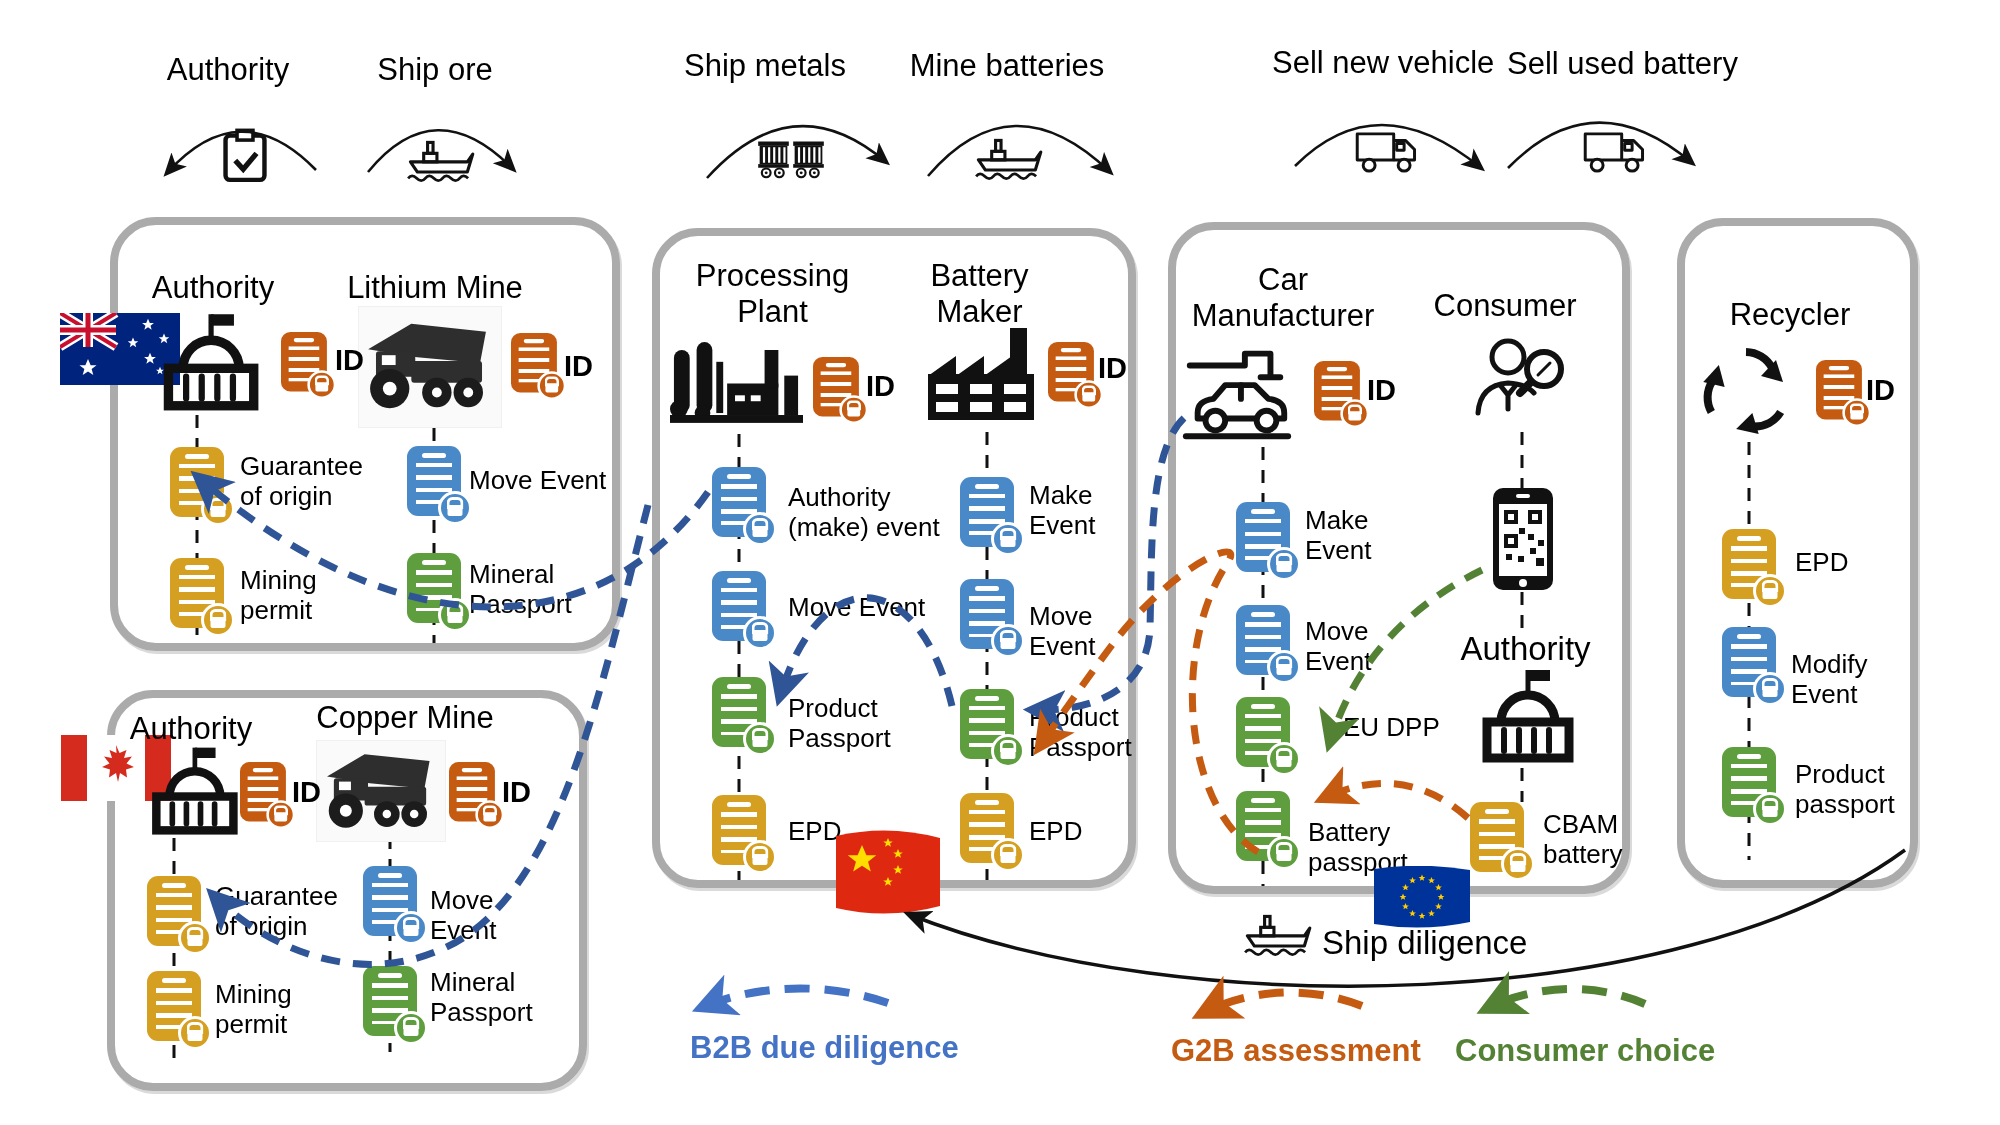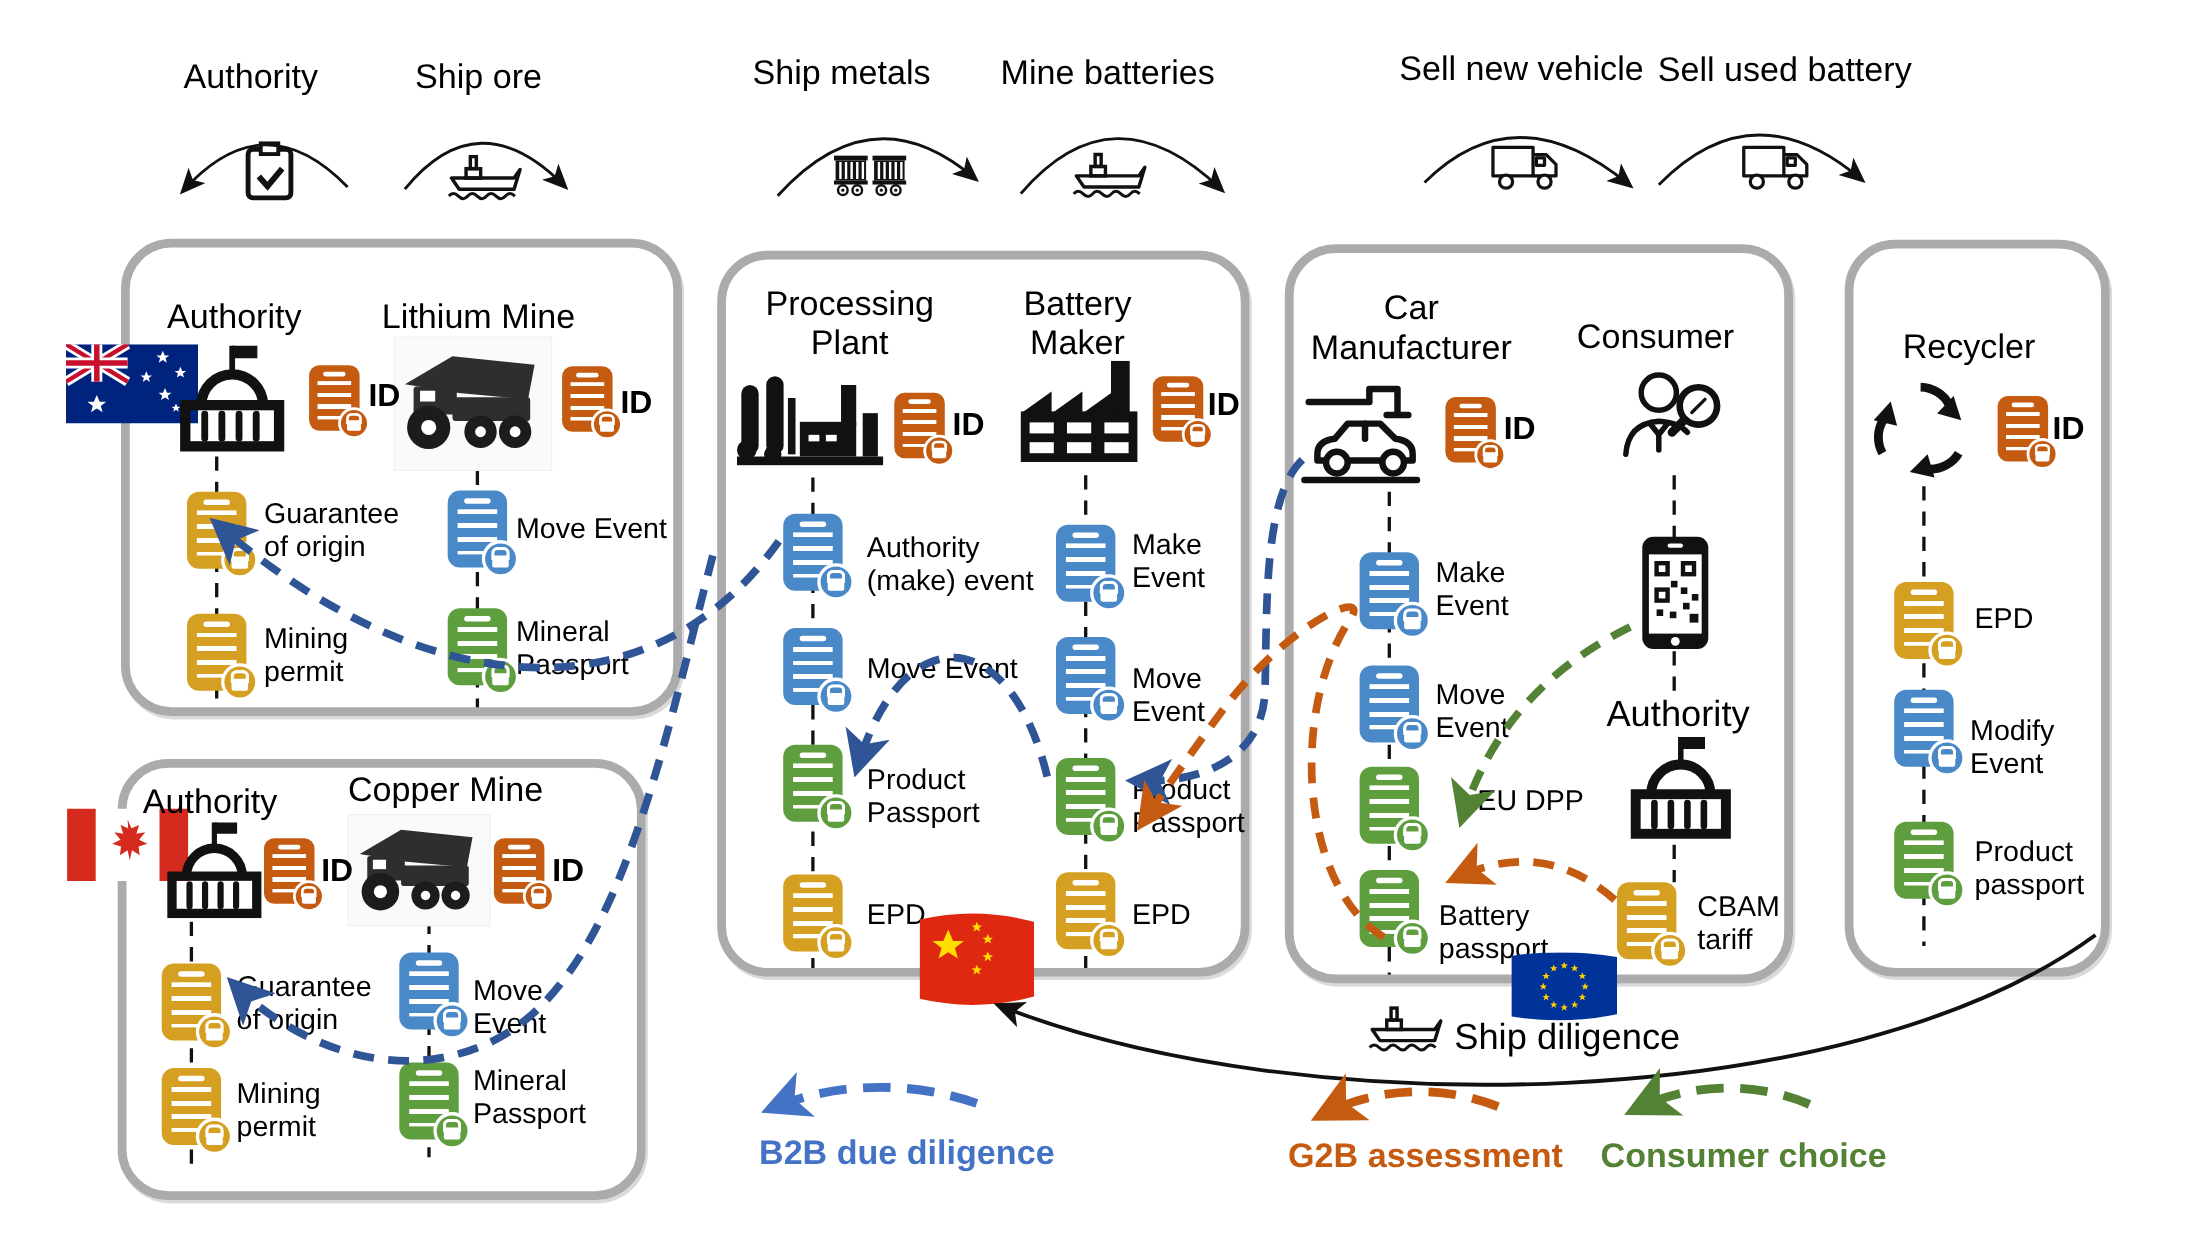--- a/index.html
+++ b/index.html
@@ -425,21 +425,21 @@
     <span class="lk"></span>
   </div>
 <div class="lbl nowrap" style="left:1343px;top:713px">EU DPP</div>
 <div class="doc c-green" style="left:1236px;top:791px">
     <span class="lk"></span>
   </div>
 <div class="lbl" style="left:1308px;top:818px;width:125px">Battery passport</div>
 <div class="doc c-yellow" style="left:1470px;top:802px">
     <span class="lk"></span>
   </div>
-<div class="lbl" style="left:1543px;top:810px;width:100px">CBAM tariff</div>
+<div class="lbl" style="left:1543px;top:810px;width:100px">CBAM battery</div>
 
 <div class="ttl" style="left:1705px;top:297px;width:170px">Recycler</div>
 <svg class="icon" style="left:1688px;top:340px" width="116" height="100" viewBox="0 0 110 100">
   <defs>
       <g id="rseg">
     <path d="M55,12 a30,30 0 0 1 26,16" fill="none" stroke="#111" stroke-width="8"></path>
     <polygon points="85,20 92,42 70,36" fill="#111"></polygon>
   </g>
     </defs>
   <use href="#rseg"></use>

